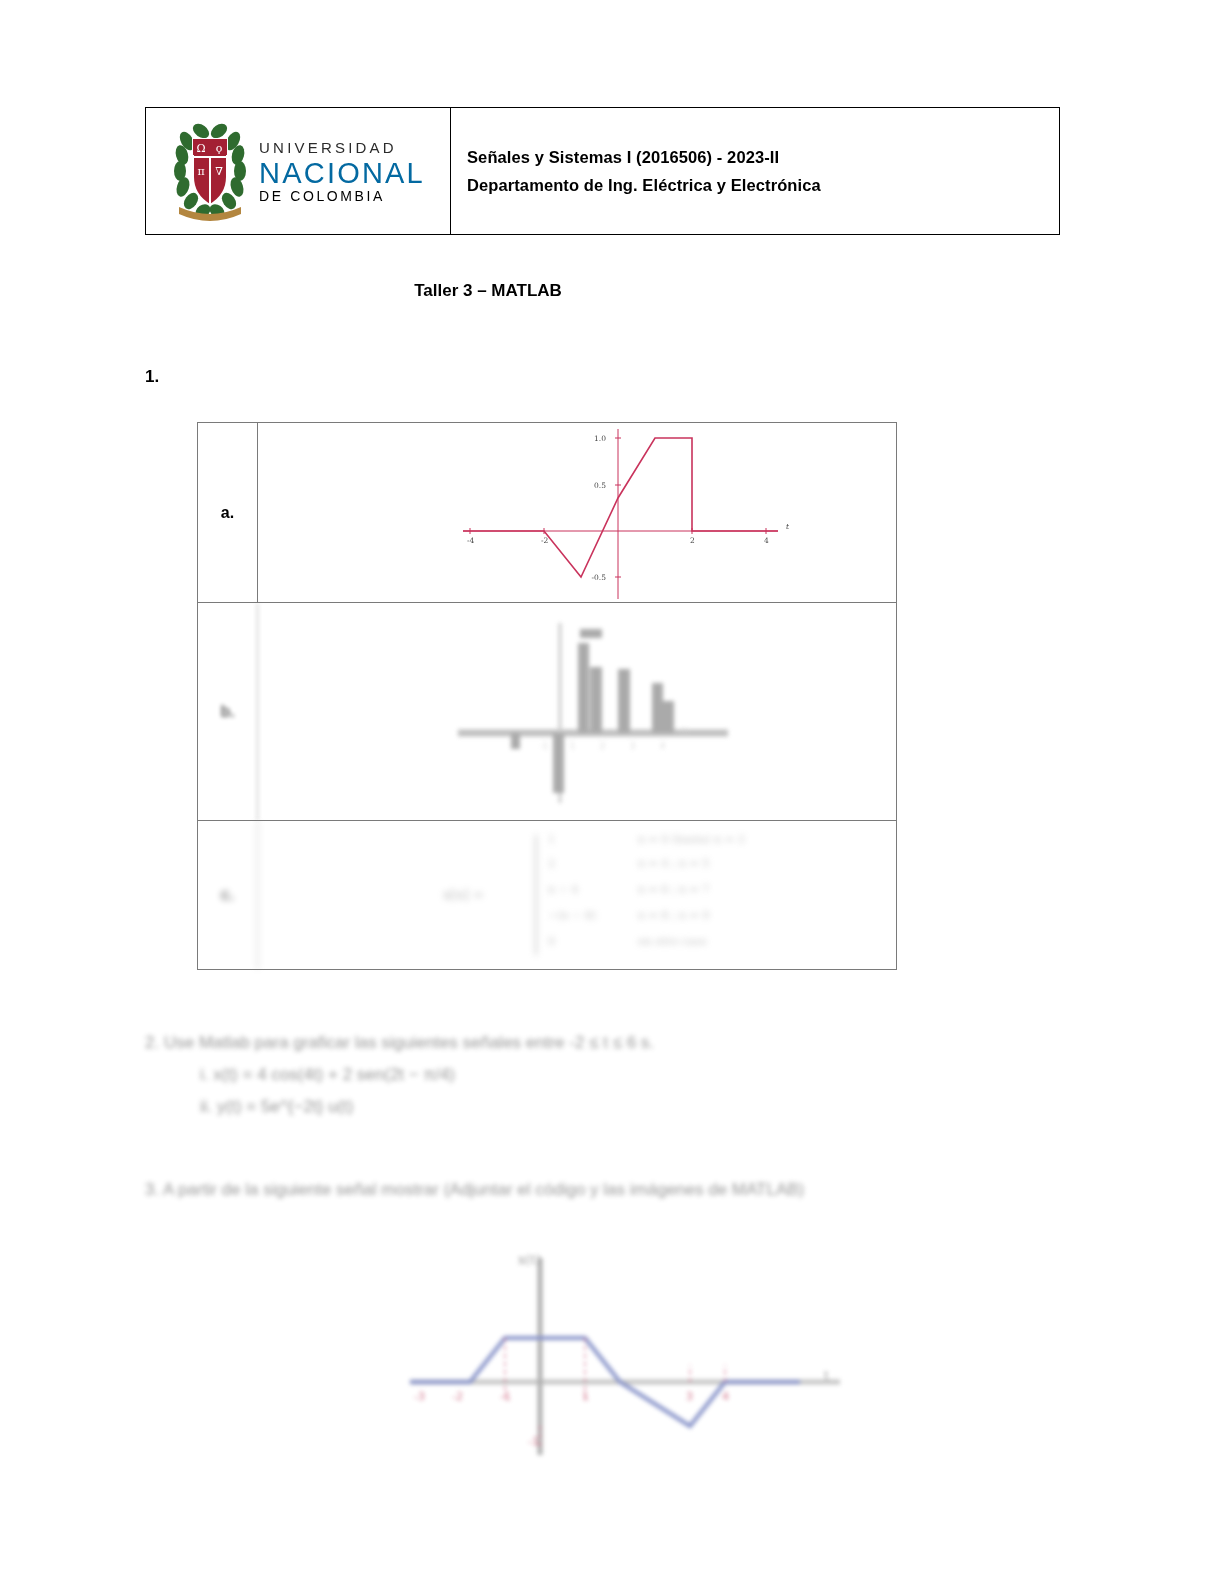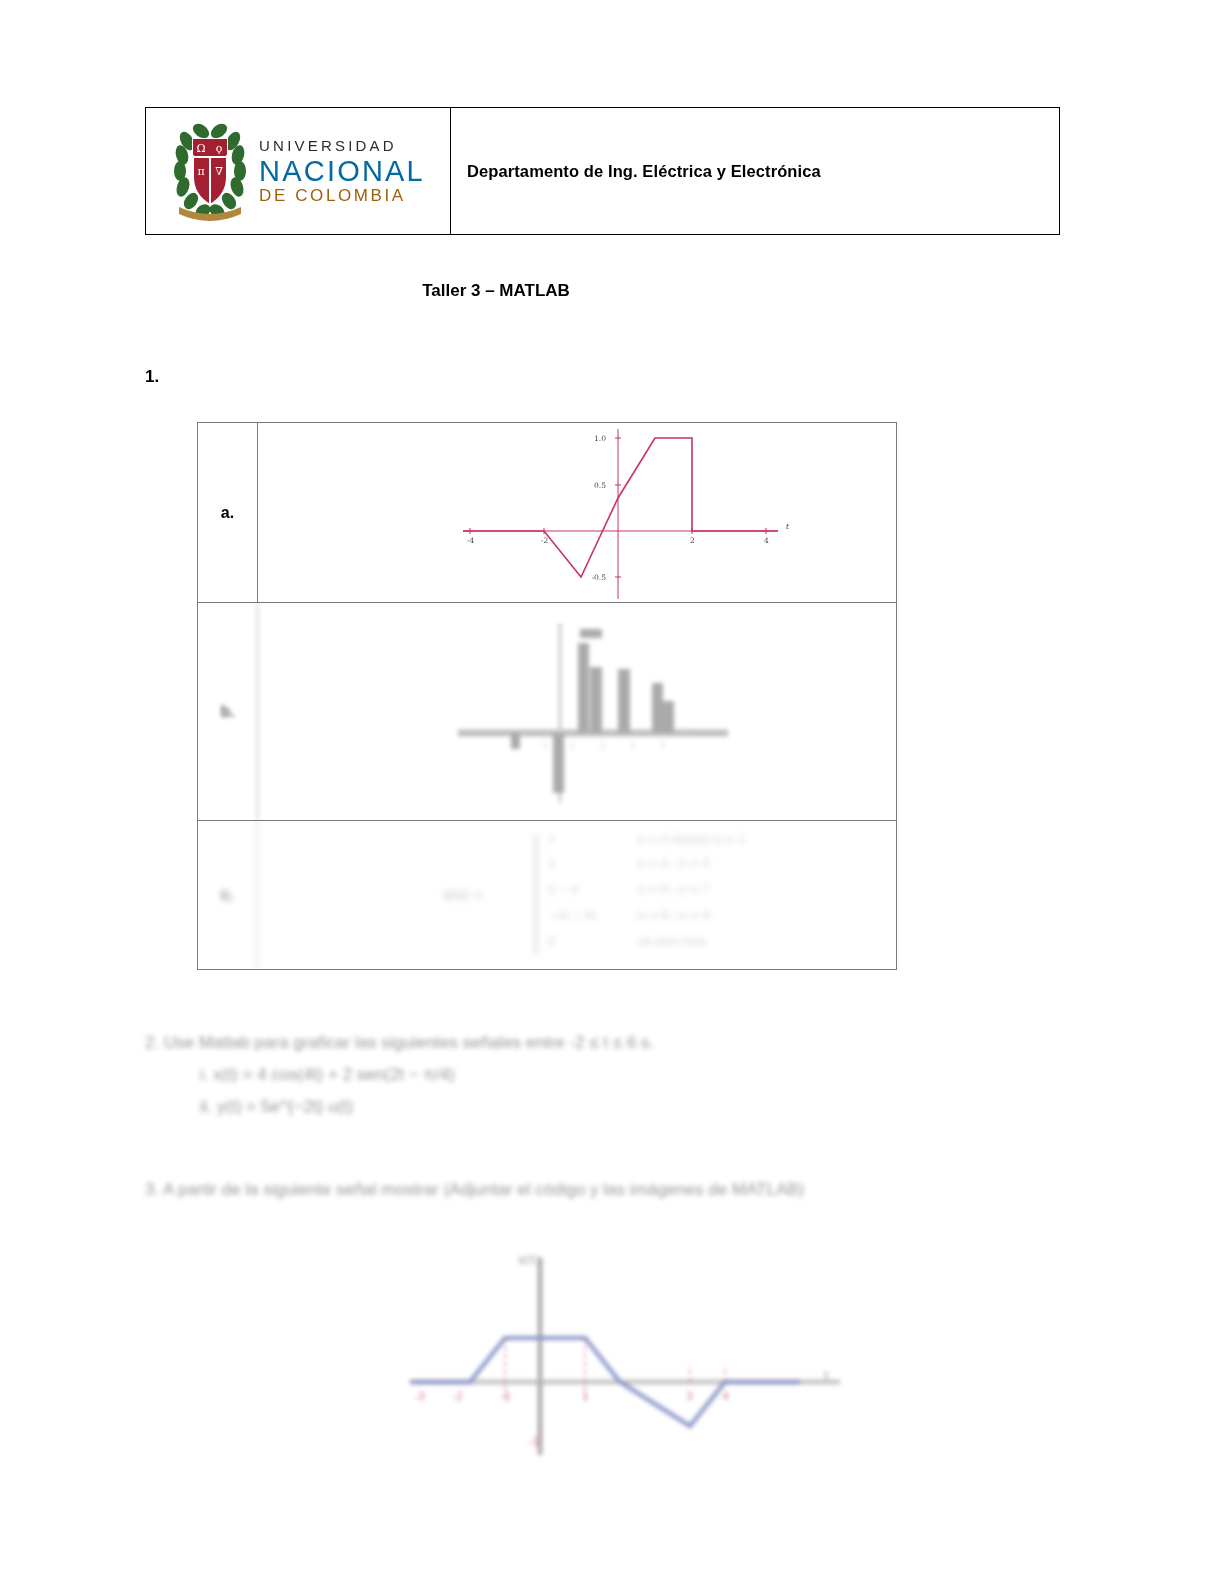--- a/index.html
+++ b/index.html
@@ -69,36 +69,35 @@
     letter-spacing: 3.2px;
     color: #2b2b2b;
   }
   .wm-nac {
     font-size: 29px;
     letter-spacing: 2.2px;
     color: #0369a1;
     margin-top: 4px;
   }
   .wm-col {
-    font-size: 17px;
+    font-size: 14px;
     letter-spacing: 2.6px;
-    color: #a16207;
+    color: #000000;
     margin-top: 1px;
   }
 
   
   .doc-title {
     position: absolute;
     left: 0;
     top: 281px;
     width: 976px;
     text-align: center;
     font-size: 17px;
     font-weight: bold;
-    padding-left: 8px;
   }
 
   
   .item1 {
     position: absolute;
     left: 145px;
     top: 367px;
     width: 920px;
     display: flex;
     gap: 22px;
@@ -206,20 +205,21 @@
         <path d="M8 92 Q39 106 70 92 L70 99 Q39 113 8 99 Z" fill="#b3863f"></path>
       </svg>
     </div>
     <div class="wordmark">
       <span class="wm-univ">UNIVERSIDAD</span>
       <span class="wm-nac">NACIONAL</span>
       <span class="wm-col">DE COLOMBIA</span>
     </div>
   </div>
   <div class="header-text-cell">
+    <div class="header-line">Señales y Sistemas I (2016506)   -   2023-II</div>
     <div class="header-line">Departamento de Ing. Eléctrica y Electrónica</div>
   </div>
 </div>
 
 <div class="doc-title">Taller 3 – MATLAB</div>
 
 <div class="item1">
   <span class="item-num">1.</span>
 </div>
 

